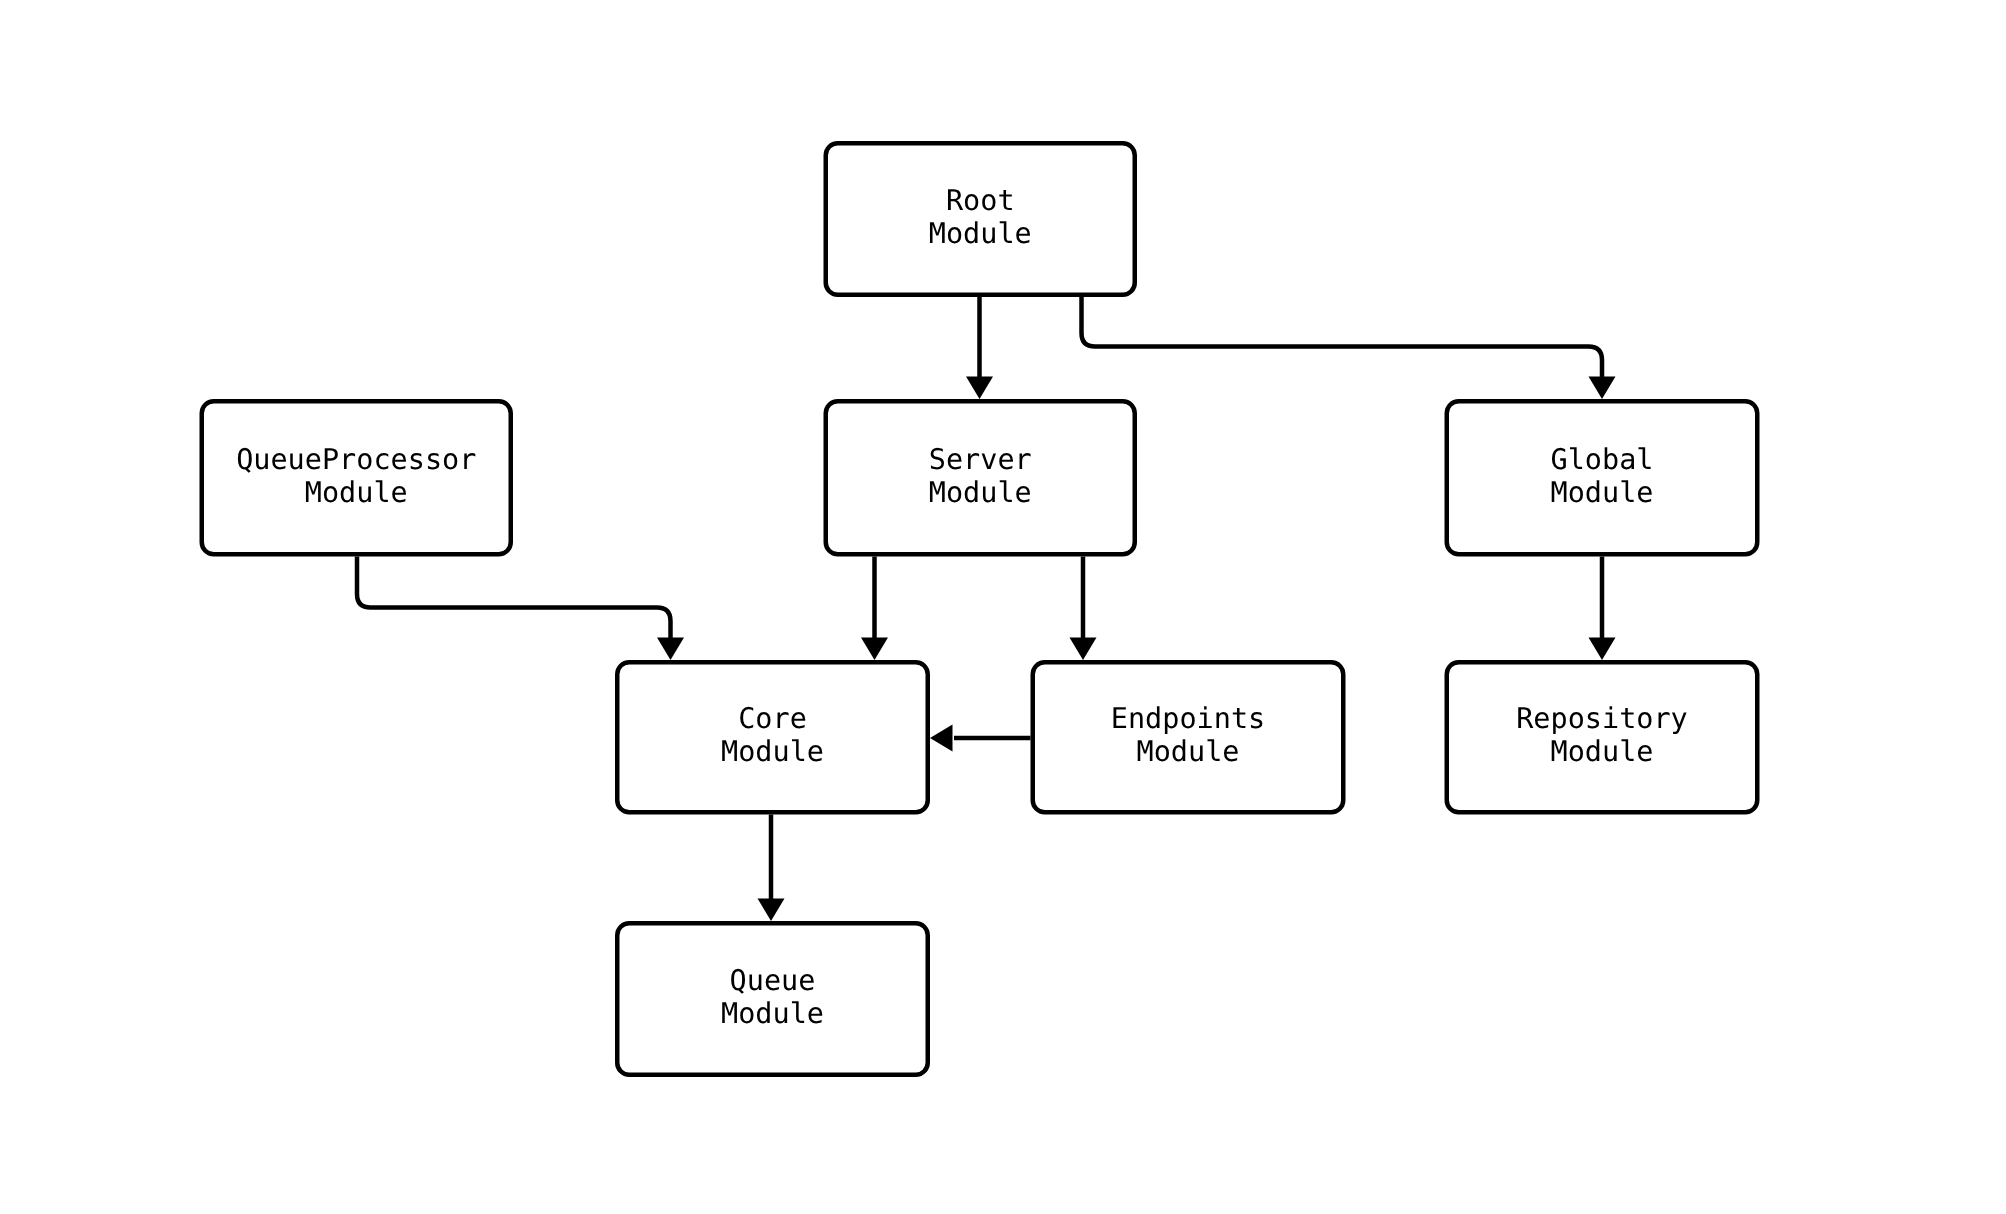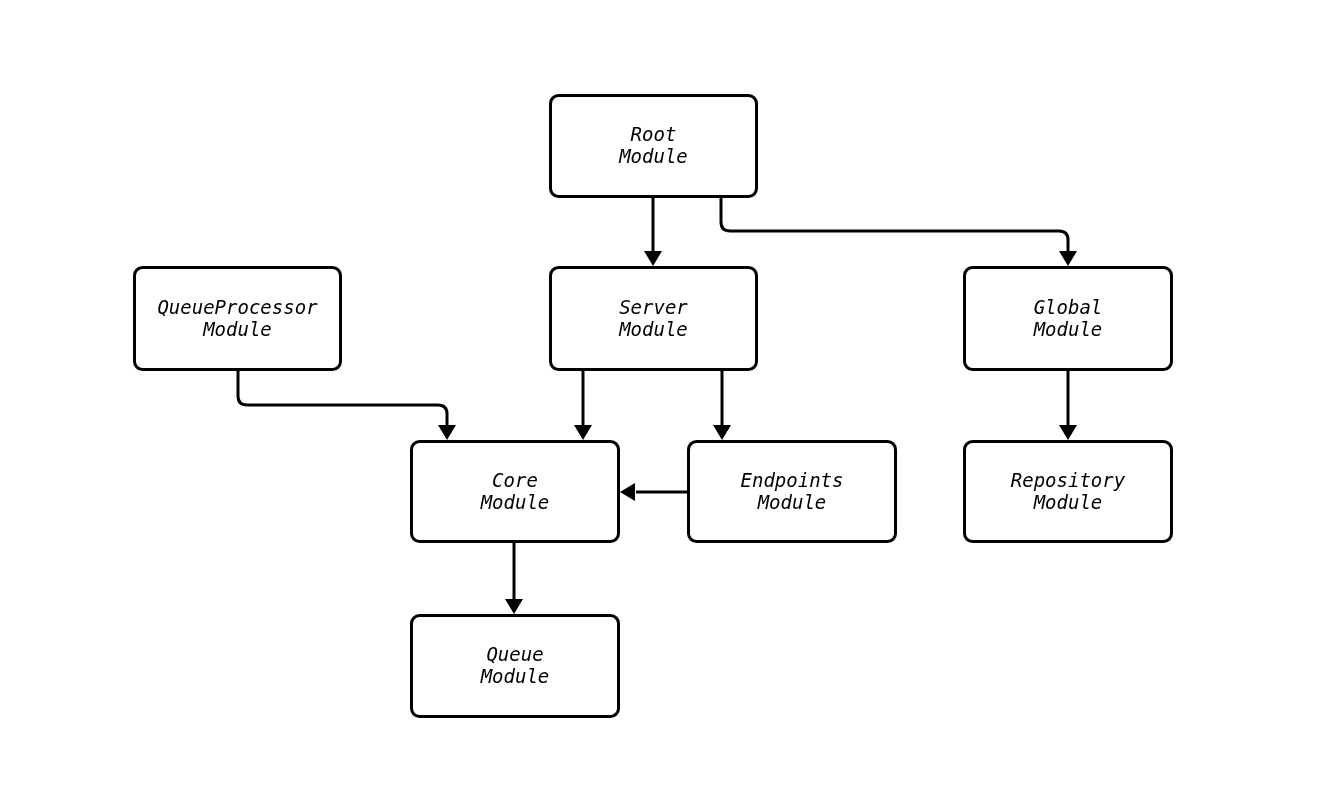--- a/index.html
+++ b/index.html
@@ -12,21 +12,20 @@
     width: 1337px;
     height: 809px;
     overflow: hidden;
     font-family: "DejaVu Sans Mono", "Liberation Mono", monospace;
   }
   #diagram-root {
     position: relative;
     width: 1337px;
     height: 809px;
     background: #ffffff;
-    font-style: italic;
   }
   svg.diagram-canvas {
     position: absolute;
     top: 0;
     left: 0;
     width: 1337px;
     height: 809px;
     display: block;
   }
   .node-box {

